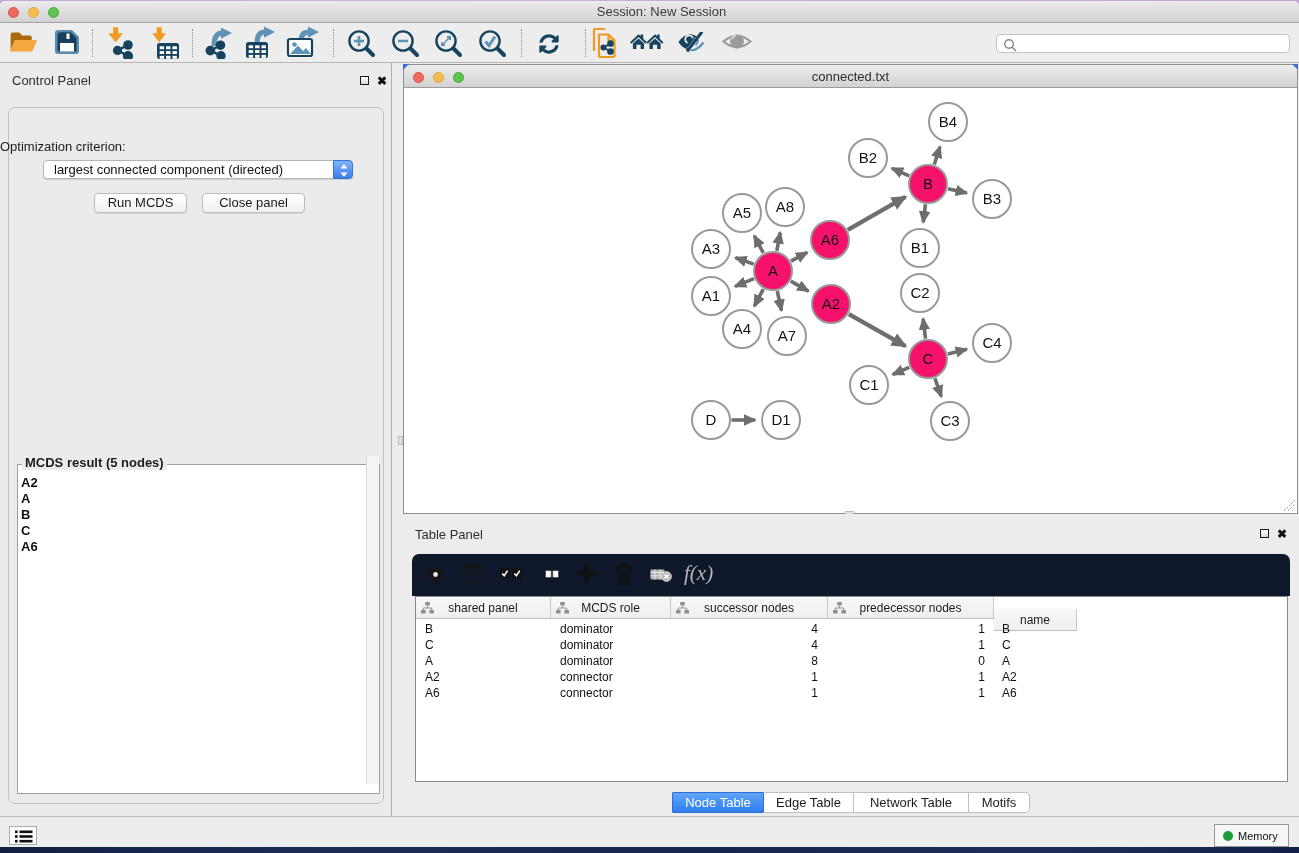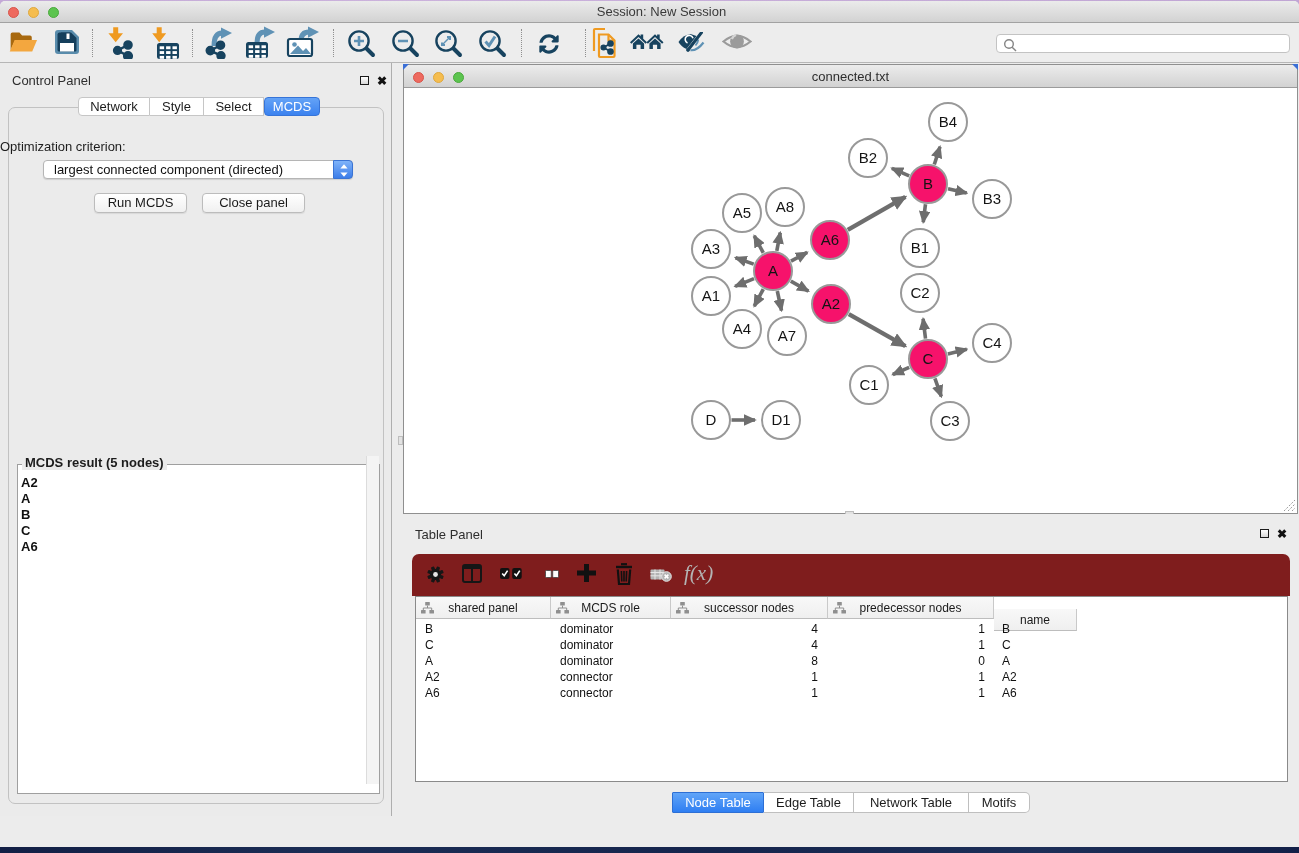--- a/index.html
+++ b/index.html
@@ -66,21 +66,21 @@
   background:linear-gradient(#ececec,#d2d2d2); border-bottom:1px solid #9b9b9b; }
 #net-titlebar .t-red { left:9px; top:6.5px; background:#ee6a5f; border:1px solid #d8554b; }
 #net-titlebar .t-yel { left:29px; top:6.5px; background:#f5bd4f; border:1px solid #dfa83e; }
 #net-titlebar .t-grn { left:49px; top:6.5px; background:#5cc44f; border:1px solid #4aa93c; }
 #net-titlebar .t-title { position:absolute; top:4px; left:0; width:100%; text-align:center;
   font-size:13px; color:#2e2e2e; }
 #graph { position:absolute; left:0; top:24px; }
 
 #tpanel { position:absolute; left:393px; top:513px; width:906px; height:302px; background:#ececec; }
 #tp-toolbar { position:absolute; left:19px; top:40px; width:878px; height:42px;
-  background:#7f1d1d; border-radius:7px 7px 0 0; }
+  background:#0f172a; border-radius:7px 7px 0 0; }
 #tp-table { position:absolute; left:22px; top:82px; width:873px; height:186px;
   background:#fff; border:1px solid #8a8a8a; }
 .th { position:absolute; top:0; height:22px; background:linear-gradient(#f8f8f8,#efefef);
   border-right:1px solid #c9c9c9; border-bottom:1px solid #bdbdbd; font-size:12px; color:#1a1a1a;
   text-align:center; line-height:22px; }
 .td { position:absolute; font-size:12px; color:#111; height:16px; line-height:16px; }
 #tp-tabs { position:absolute; left:279px; top:278px; height:21px; display:flex; }
 .btab { height:21px; background:#fff; border:1px solid #bfbfbf; border-left:none;
   font-size:13px; color:#1c1c1c; text-align:center; line-height:19px; }
 .btab.sel { background:linear-gradient(#61a5f8,#2e7ef2); color:#fff; border:1px solid #2d6fd4;
@@ -259,26 +259,20 @@
           <circle cx="6" cy="6" r="4.3" fill="none" stroke="#848484" stroke-width="1.4"></circle>
           <line x1="9.2" y1="9.2" x2="13" y2="13" stroke="#848484" stroke-width="1.4"></line>
         </svg>
       </div>
   </div>
   <div id="cpanel">
     <div class="panel-title" style="left:12px; top:10px;">Control Panel</div>
     <div class="float-ic" style="left:360px; top:13px;"></div>
     <div class="close-ic" style="left:377px; top:11px;">✖</div>
     <div id="cp-box"></div>
-    <div id="cp-tabs">
-      <div class="tab first" style="width:72px;">Network</div>
-      <div class="tab" style="width:54px;">Style</div>
-      <div class="tab" style="width:60px;">Select</div>
-      <div class="tab sel" style="width:56px;">MCDS</div>
-    </div>
     <div id="cp-crit">Optimization criterion:</div>
     <div id="cp-combo">largest connected component (directed)
       <div class="stepper">
           <svg style="position:absolute; left:0; top:0;" width="20" height="19" viewBox="0 0 20 19">
             <path d="M10 3.2 L13.6 7.6 H6.4 Z" fill="#ffffff"></path>
             <path d="M10 15.8 L13.6 11.4 H6.4 Z" fill="#ffffff"></path>
           </svg>
         </div>
     </div>
     <div class="btn" style="left:94px; top:130px; width:93px;">Run MCDS</div>
@@ -511,14 +505,32 @@
       <div class="td" style="left:412px; top:88px; width:157px; text-align:right;">1</div>
       <div class="td" style="left:586px; top:88px;">A6</div>
       </div>
     <div id="tp-tabs">
       <div class="btab sel" style="width:92px;">Node Table</div>
       <div class="btab" style="width:90px;">Edge Table</div>
       <div class="btab" style="width:115px;">Network Table</div>
       <div class="btab last" style="width:61px;">Motifs</div>
     </div>
   </div>
+  <div id="statusbar">
+    <div id="sb-listbtn">
+        <svg style="position:absolute; left:5px; top:3px;" width="18" height="13" viewBox="0 0 18 13">
+          <g fill="#111">
+            <rect x="0" y="0.5" width="2.6" height="2.6"></rect>
+            <rect x="4.5" y="0.5" width="13" height="2.6"></rect>
+            <rect x="0" y="5.2" width="2.6" height="2.6"></rect>
+            <rect x="4.5" y="5.2" width="13" height="2.6"></rect>
+            <rect x="0" y="9.9" width="2.6" height="2.6"></rect>
+            <rect x="4.5" y="9.9" width="13" height="2.6"></rect>
+          </g>
+        </svg>
+      </div>
+    <div id="sb-mem">
+        <div class="dot"></div>
+        <div class="txt">Memory</div>
+      </div>
+  </div>
 </div>
 <div id="navy"></div>
 
 </body></html>

